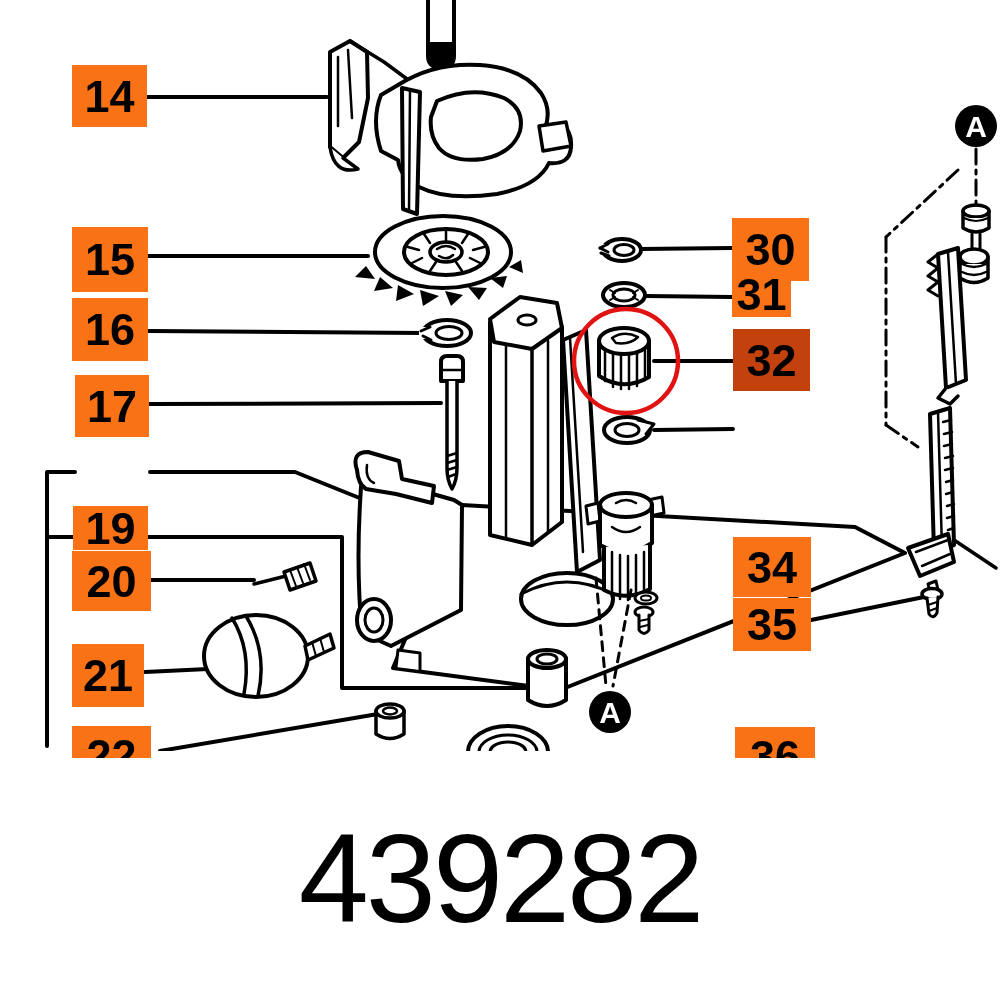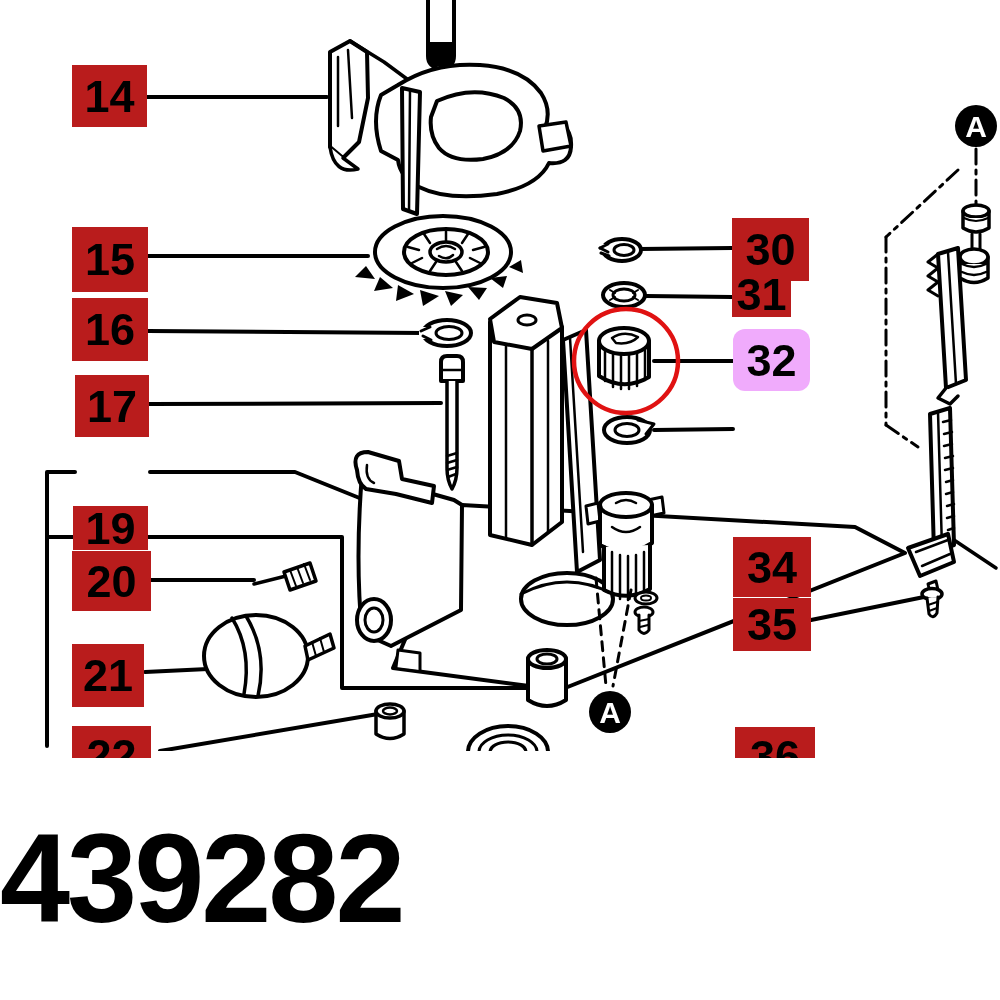--- a/index.html
+++ b/index.html
@@ -1,26 +1,26 @@
 <!DOCTYPE html>
 <html><head>
 <meta charset="utf-8">
 <style>
   html,body{margin:0;padding:0;background:#fff;}
   .stage{position:relative;width:1000px;height:1000px;background:#fff;overflow:hidden;
          font-family:"Liberation Sans",sans-serif;}
   svg{position:absolute;left:0;top:0;}
   .callout{position:absolute;display:flex;align-items:center;justify-content:center;
-           font-weight:bold;font-size:45px;line-height:1;color:#000;background:#b91c1c;
+           font-weight:bold;font-size:45px;line-height:1;color:#000;background:#f97316;
            cursor:pointer;user-select:none;}
-  .callout.red{background:#f0abfc;border-radius:12px;}
+  .callout.red{background:#c2410c;}
   .callout.framed::after{content:"";position:absolute;inset:5px 3px 5px 6px;border:4px solid #000;}
   .callout.clipped{align-items:flex-start;padding-top:7px;overflow:hidden;}
-  .partnum{position:absolute;left:0;top:806px;width:100%;text-align:left;color:#000;
-           font-weight:bold;font-size:126px;letter-spacing:-3px;}
+  .partnum{position:absolute;left:0;top:806px;width:100%;text-align:center;color:#000;
+           font-weight:normal;font-size:126px;letter-spacing:-3px;}
 </style>
 </head>
 <body>
 
 <div class="stage">
 
   <svg width="1000" height="751" viewBox="0 0 1000 751">
     <defs>
         <clipPath id="dclip">
           <rect x="0" y="0" width="1000" height="751"></rect>

